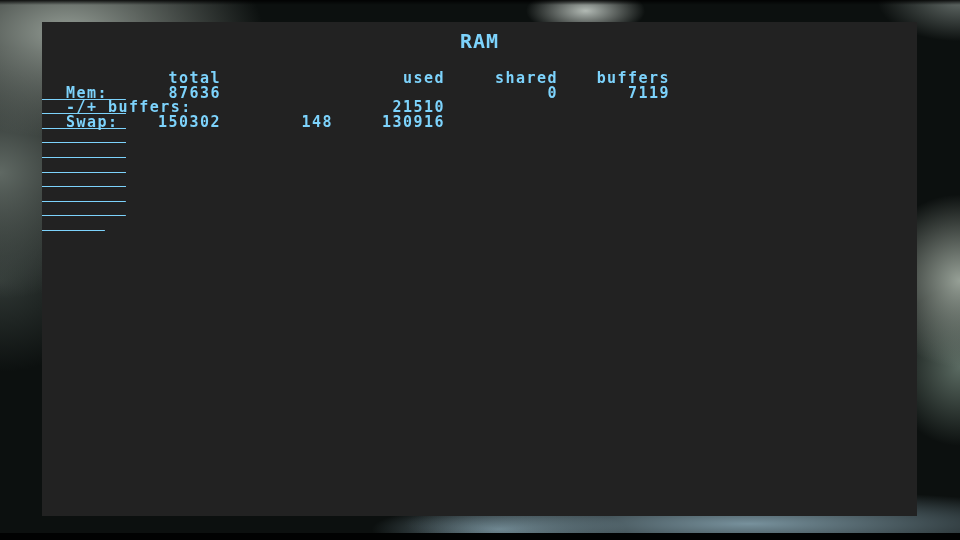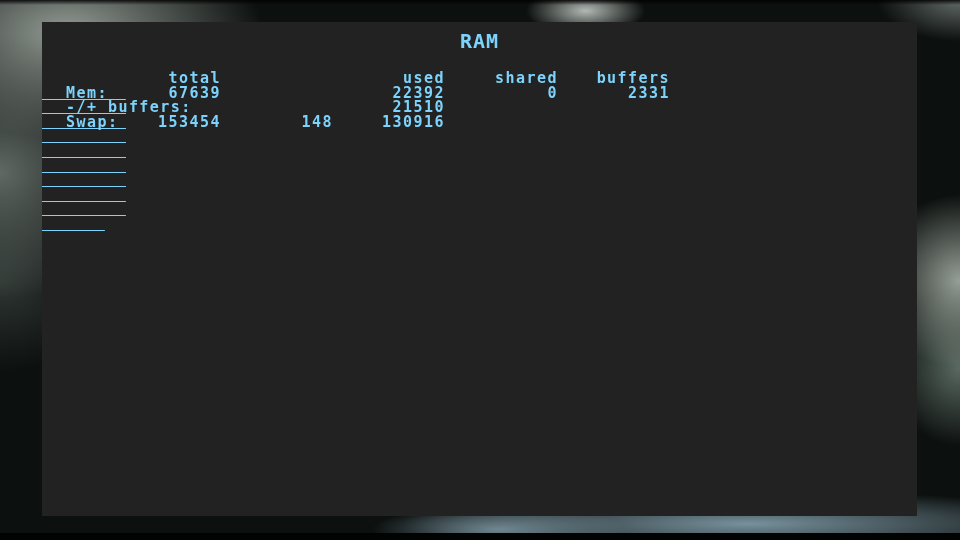--- a/index.html
+++ b/index.html
@@ -109,37 +109,36 @@
       <div class="mem-row">
         <span class="cell cell-label"></span>
         <span class="cell cell-total">total</span>
         <span class="cell cell-free">used</span>
         <span class="cell cell-shared">shared</span>
         <span class="cell cell-buffers">buffers</span>
       </div>
 
       <div class="mem-row">
         <span class="cell cell-label">Mem:</span>
-        <span class="cell cell-total">67639</span>
-        <span class="cell cell-free">22392</span>
+        <span class="cell cell-total">87636</span>
         <span class="cell cell-shared">0</span>
-        <span class="cell cell-buffers">2331</span>
+        <span class="cell cell-buffers">7119</span>
       </div>
 
       <div class="mem-row">
         <span class="cell cell-label">-/+ buffers:</span>
         <span class="cell cell-total"></span>
         <span class="cell cell-free">21510</span>
         <span class="cell cell-shared"></span>
         <span class="cell cell-buffers"></span>
       </div>
 
       <div class="mem-row">
         <span class="cell cell-label">Swap:</span>
-        <span class="cell cell-total">153454</span>
+        <span class="cell cell-total">150302</span>
         <span class="cell cell-used">148</span>
         <span class="cell cell-free">130916</span>
         <span class="cell cell-shared"></span>
         <span class="cell cell-buffers"></span>
       </div>
 
     </div>
   </div>
 </div>
 

